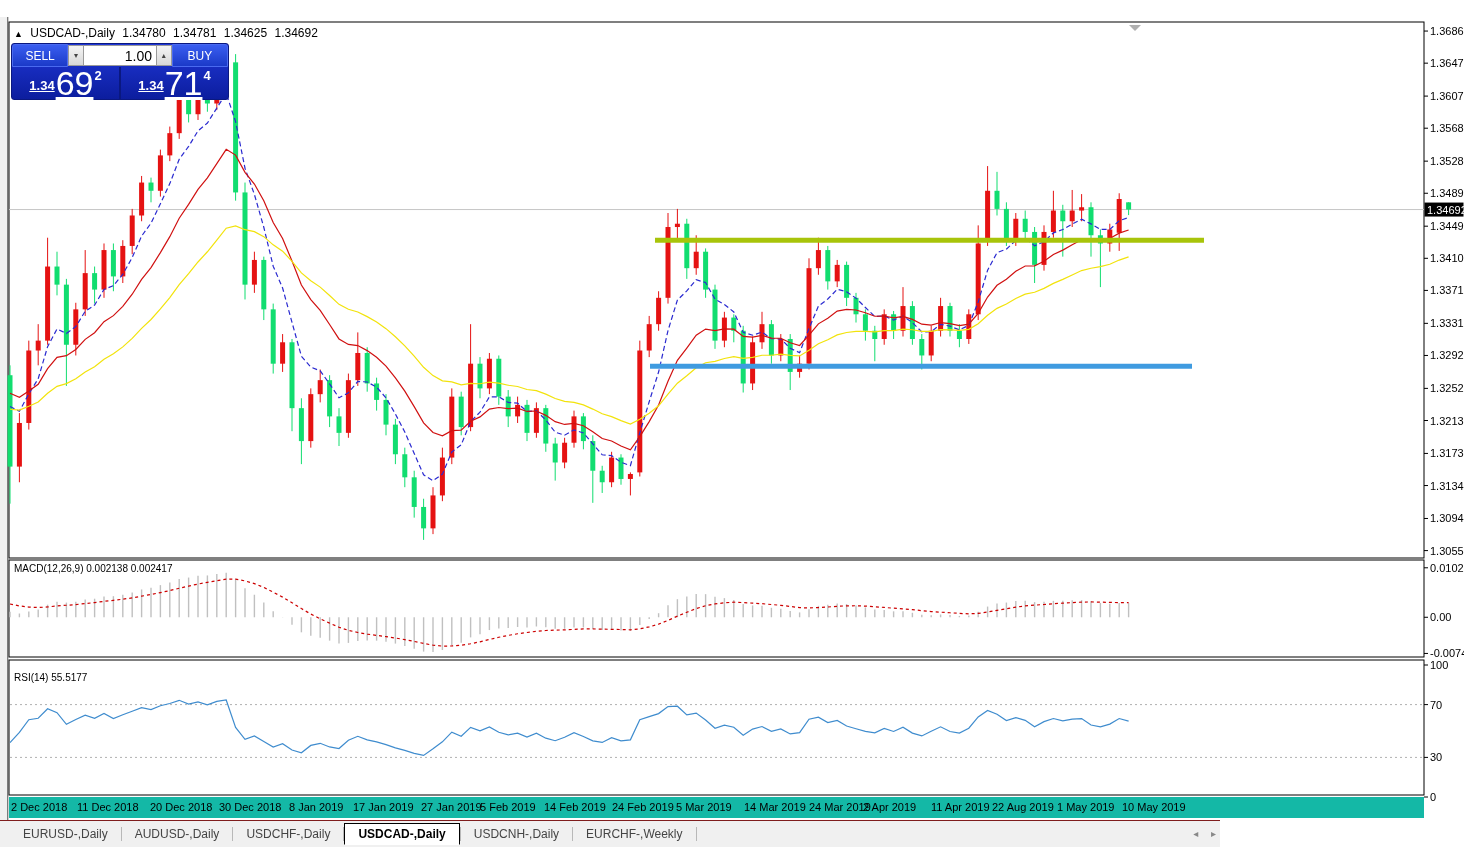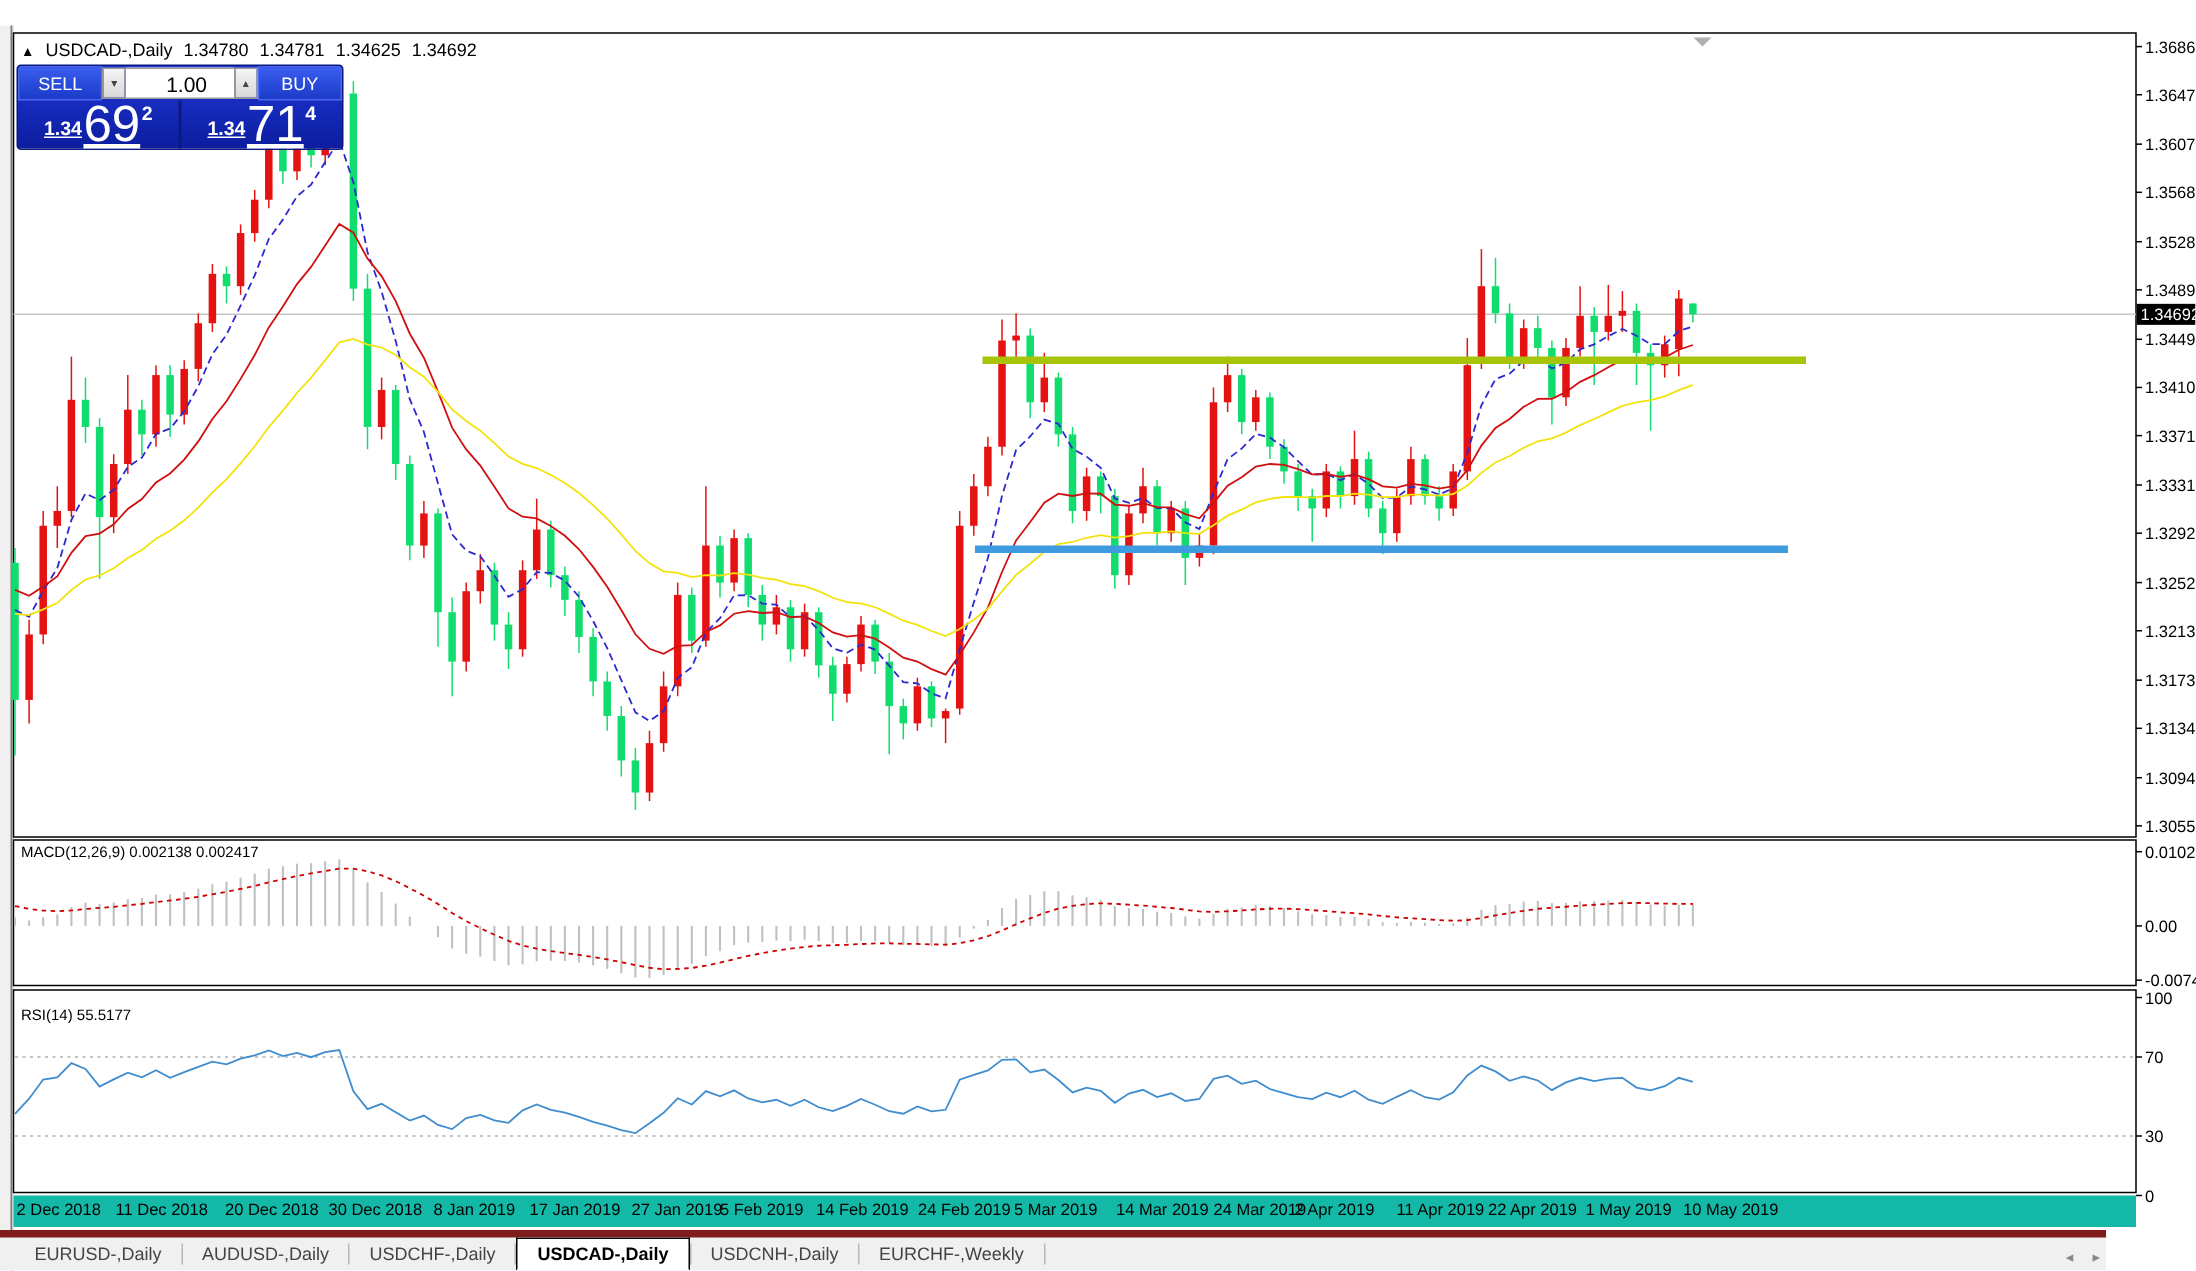--- a/index.html
+++ b/index.html
@@ -33,35 +33,35 @@
   #trade-panel { position:absolute; left:11px; top:43px; width:218px; height:57px; z-index:6;
                  background:linear-gradient(#2038d8,#0c1d9e); border-radius:3px; border:1px solid #0a1880; }
   #tp-top { display:flex; height:23px; }
   .tp-btn { width:73px; height:23px; color:#fff; font-size:12px; text-align:center; line-height:22px;
             background:linear-gradient(#3a5ef0,#1b3ac8); border:1px solid #4a6af0; cursor:pointer; }
   #tp-sell-btn { border-radius:3px 0 0 0; }
   #tp-buy-btn  { border-radius:0 3px 0 0; }
   .tp-spin { width:20px; height:21px; margin-top:1px; background:linear-gradient(#f4f4f4,#d8d8d8);
              border:1px solid #9a9a9a; font-size:8px; color:#444; text-align:center; line-height:20px; cursor:pointer; }
   #tp-vol { width:72px; height:21px; margin-top:1px; border:1px solid #9a9a9a; border-left:none; border-right:none;
-            font-size:14px; text-align:right; padding-right:18px; font-family:"Liberation Sans",sans-serif; }
+            font-size:14px; text-align:right; padding-right:4px; font-family:"Liberation Sans",sans-serif; }
   #tp-prices { display:flex; height:32px; }
   .tp-price { flex:1; color:#fff; display:flex; align-items:flex-end; justify-content:center; padding-bottom:2px; }
   .tp-price .base { font-size:13px; font-weight:bold; margin:0 1px 4px 0;text-decoration:underline; }
   .tp-price .big  { font-size:34px; line-height:28px; font-weight:normal;text-decoration:underline; }
   .tp-price .sup  { font-size:13px; font-weight:bold; margin:0 0 14px 1px; }
   #tp-div { width:2px; background:#0a1880; }
 
   
   #date-axis { position:absolute; left:9px; top:797px; width:1415px; height:21px; background:#14b8a6; z-index:4; }
   .date-label { position:absolute; top:4px; font-size:11px; color:#000; white-space:nowrap; }
 
   
-  #tabbar { position:absolute; left:0; top:820px; width:1404px; height:27px; background:#f0f0f0;
-            border-top:5px solid #7f1d1d; display:flex; align-items:center; }
+  #tabbar { position:absolute; left:0; top:820px; width:1220px; height:27px; background:#f0f0f0;
+            border-top:1px solid #7f1d1d; display:flex; align-items:center; }
   .tab { font-size:12px; color:#444; padding:3px 13px; white-space:nowrap; cursor:pointer; }
   .tab.active { background:#fff; border:1px solid #000; border-bottom:1px solid #fff; color:#000; font-weight:bold; }
   .tab-sep { width:1px; height:14px; background:#b8b8b8; }
   #tab-arrows { position:absolute; right:4px; top:7px; font-size:10px; color:#888; }
   #tab-arrows span { margin-left:10px; cursor:pointer; }
 </style>
 </head>
 <body>
 
 <div id="app">
@@ -540,21 +540,21 @@
       <span class="date-label" style="left: 344px;">17 Jan 2019</span>
       <span class="date-label" style="left: 412px;">27 Jan 2019</span>
       <span class="date-label" style="left: 471px;">5 Feb 2019</span>
       <span class="date-label" style="left: 535px;">14 Feb 2019</span>
       <span class="date-label" style="left: 603px;">24 Feb 2019</span>
       <span class="date-label" style="left: 667px;">5 Mar 2019</span>
       <span class="date-label" style="left: 735px;">14 Mar 2019</span>
       <span class="date-label" style="left: 800px;">24 Mar 2019</span>
       <span class="date-label" style="left: 854px;">2 Apr 2019</span>
       <span class="date-label" style="left: 922px;">11 Apr 2019</span>
-      <span class="date-label" style="left: 983px;">22 Apr 2019</span>
+      <span class="date-label" style="left: 983px;">22 Aug 2019</span>
       <span class="date-label" style="left: 1048px;">1 May 2019</span>
       <span class="date-label" style="left: 1113px; text-align: center;">10 May 2019</span>
     </div>
 
   <div id="tabbar">
     <div style="width:10px;"></div>
     <span id="tabs-holder" style="display:flex;align-items:center;">
         <div class="tab">EURUSD-,Daily</div>
         <div class="tab-sep"></div>
         <div class="tab">AUDUSD-,Daily</div>

